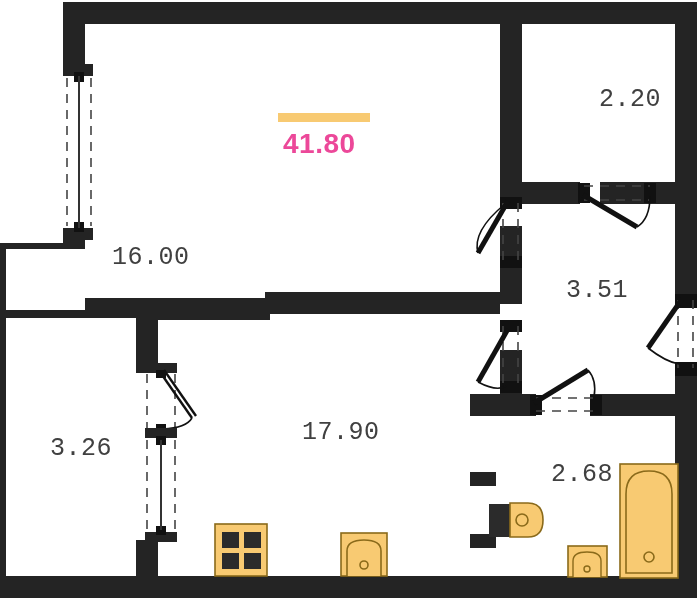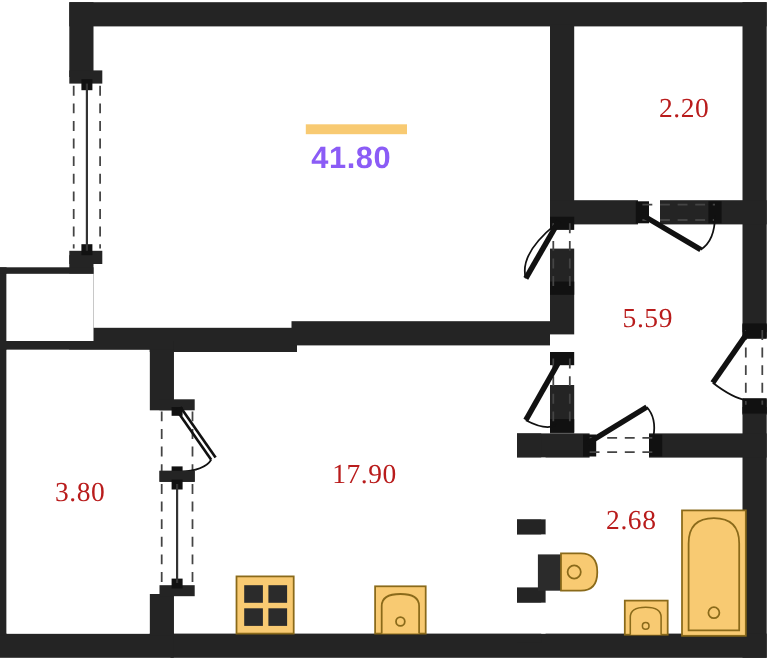--- a/index.html
+++ b/index.html
@@ -21,32 +21,32 @@
   #plan-svg {
     position: absolute;
     left: 0;
     top: 0;
     width: 699px;
     height: 600px;
     display: block;
   }
   .room-label {
     position: absolute;
-    font-family: Liberation Serif, serif;
+    font-family: Liberation Mono, monospace;
     font-size: 25px;
-    color: #b91c1c;
+    color: #404040;
     white-space: nowrap;
     letter-spacing: 0.5px;
   }
   .total-label {
     position: absolute;
     font-family: "Liberation Sans", sans-serif;
     font-size: 28px;
     font-weight: bold;
-    color: #8b5cf6;
+    color: #ec4899;
     white-space: nowrap;
     letter-spacing: 0.5px;
   }
   .total-bar {
     position: absolute;
   }
 </style>
 </head>
 <body>
 
@@ -223,24 +223,25 @@
       <path d="M626 573 L626 494 Q626 471 649 471 Q672 471 672 494 L672 573 Z" fill="#F8CA72" stroke="#8A6A1A" stroke-width="1.6"></path>
       <circle cx="649" cy="557" r="5" fill="none" stroke="#8A6A1A" stroke-width="1.6"></circle>
     </g>
 
   </svg>
 
   <div class="total-bar" style="left:278px; top:113px; width:92px; height:9px; background:#F8CA72;"></div>
 
   <div class="total-label" style="left:283px; top:128px;">41.80</div>
 
+  <div class="room-label" style="left:112px; top:243px;">16.00</div>
 
   <div class="room-label" style="left:599px; top:85px;">2.20</div>
 
-  <div class="room-label" style="left:566px; top:276px;">5.59</div>
-
-  <div class="room-label" style="left:50px; top:434px;">3.80</div>
+  <div class="room-label" style="left:566px; top:276px;">3.51</div>
+
+  <div class="room-label" style="left:50px; top:434px;">3.26</div>
 
   <div class="room-label" style="left:302px; top:418px;">17.90</div>
 
   <div class="room-label" style="left:551px; top:460px;">2.68</div>
 
 </div>
 
 </body></html>

